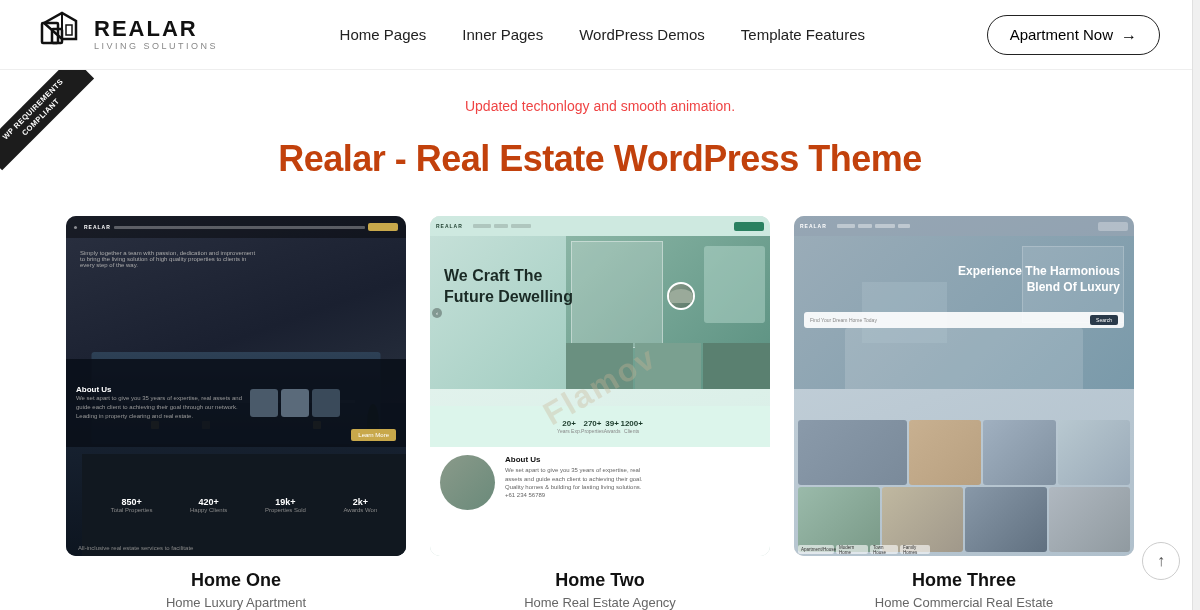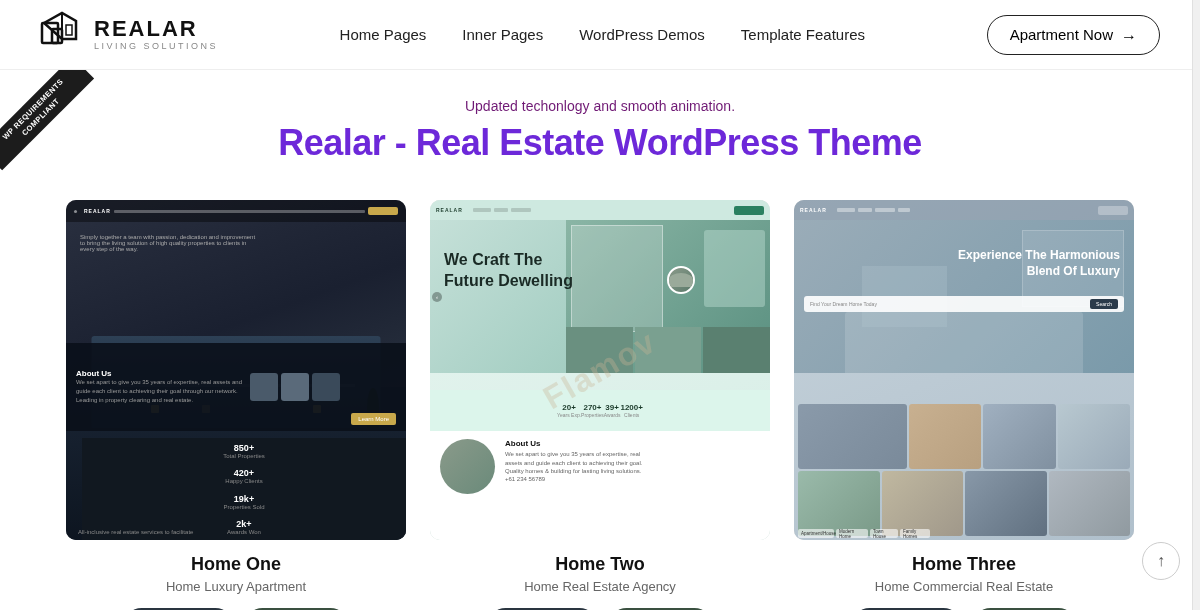--- a/index.html
+++ b/index.html
@@ -68,27 +68,27 @@
     }
 
     
     .hero-section {
       text-align: center;
       padding: 28px 40px 16px;
       background: #fff;
     }
     .hero-subtitle {
       font-size: 14px;
-      color: #701a75;
-      margin-bottom: 8px;
+      color: #ef4444;
+      margin-bottom: 24px;
     }
     .hero-title {
       font-size: 36px;
       font-weight: 900;
-      color: #6d28d9;
+      color: #c2410c;
       letter-spacing: -0.5px;
     }
 
     
     .cards-section {
       display: flex;
       gap: 24px;
       padding: 20px 40px 20px;
       justify-content: center;
     }
@@ -137,21 +137,20 @@
     .nav-bar { height: 3px; background: rgba(255,255,255,0.3); border-radius: 1px; flex: 1; }
     .card-img-1-stats {
       position: absolute;
       bottom: 0; left: 16px; right: 0;
       height: 30%;
       background: #111820;
       display: flex;
       align-items: center;
       justify-content: space-around;
       padding: 0 10px;
-      flex-direction: column;
     }
     .stat { text-align: center; }
     .stat-num { font-size: 9px; font-weight: bold; color: #fff; }
     .stat-label { font-size: 6px; color: #888; }
     .card-img-1-text {
       position: absolute;
       top: 30px;
       left: 14px;
     }
     .card-img-1-text .big-text {

